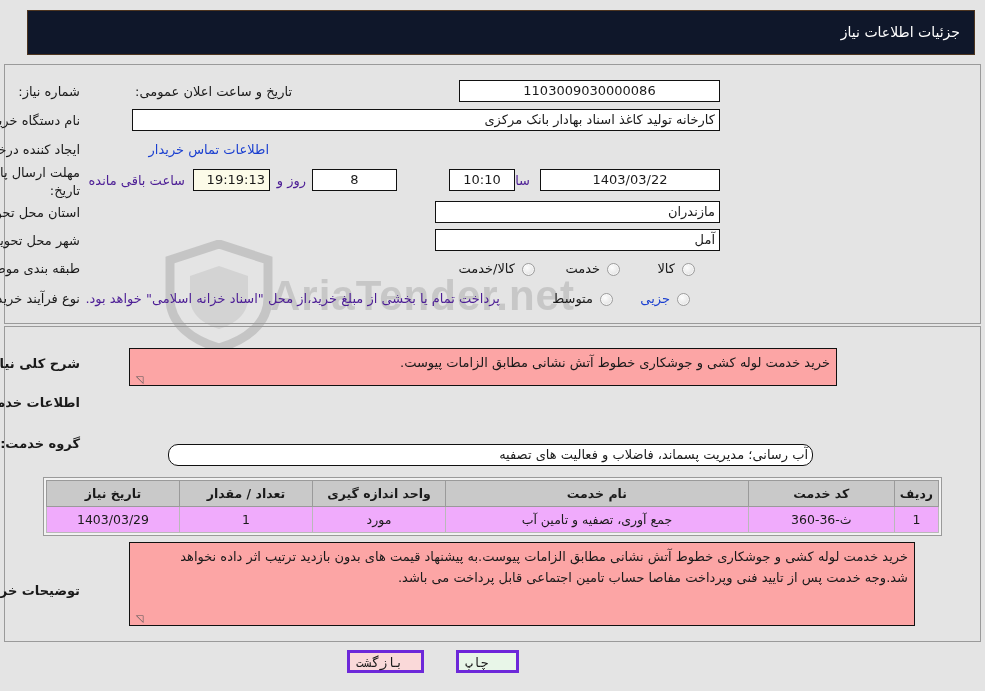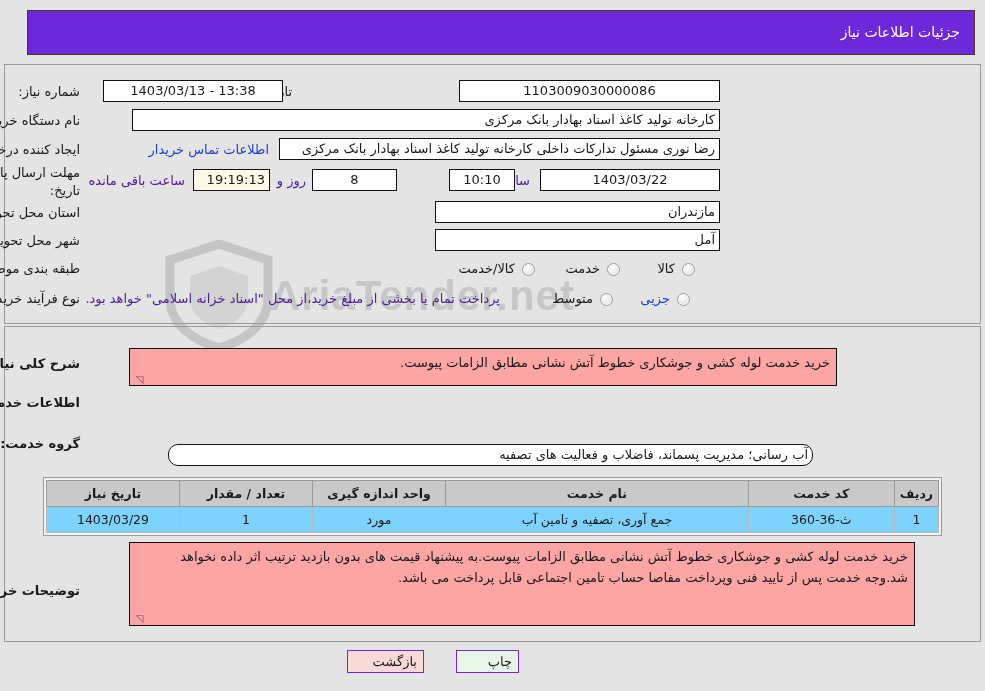--- a/index.html
+++ b/index.html
@@ -194,76 +194,74 @@
     border: 1px solid #9a9a9a;
     color: #1a1a1a;
     font-weight: bold;
     font-size: 12.5px;
     height: 26px;
     padding: 2px 5px;
     text-align: center;
     white-space: nowrap;
   }
   table.grid td {
-    background: #7dd3fc;
+    background: #f0abfc;
     border: 1px solid #b9b9b9;
     color: #1a1a1a;
     height: 26px;
     padding: 2px 5px;
     text-align: center;
     white-space: nowrap;
   }
 
   
   .btn {
     position: absolute;
-    border: 1px solid #6d28d9;
+    border: 3px solid #6d28d9;
     font-size: 13px;
     height: 23px;
     line-height: 21px;
-    text-align: right;
+    text-align: left;
     cursor: pointer;
     color: #1a1a1a;
     z-index: 5;
-    font-family: Liberation Serif, serif;
+    font-family: Liberation Mono, monospace;
     padding: 0 6px;
   }
   .btn-print { background: #e8f6e8; }
   .btn-back  { background: #fad9d9; }
 </style>
 </head>
 <body>
 
 <div id="page">
 
   <div class="watermark">
     <svg class="wm-shield" viewBox="0 0 118 112">
       <path d="M59 4 L108 20 L108 58 C108 84 86 100 59 108 C32 100 10 84 10 58 L10 20 Z" fill="none" stroke="rgba(125,125,125,0.30)" stroke-width="9"></path>
       <path d="M59 26 L88 36 L88 58 C88 74 75 84 59 89 C43 84 30 74 30 58 L30 36 Z" fill="rgba(125,125,125,0.16)"></path>
     </svg>
     <div class="wm-text">AriaTender.net</div>
   </div>
 
-  <div class="header" style="background: #6d28d9;">
+  <div class="header" style="background: #0f172a;">
     <div class="header-title">جزئیات اطلاعات نیاز</div>
   </div>
 
   <div class="panel panel-top"></div>
 
   <div class="lbl" style="right:905px; top:84px;">شماره نیاز:</div>
   <div class="fld fld-center" style="right:265px; top:80px; width:261px;">1103009030000086</div>
 
   <div class="lbl" style="right:693px; top:84px;">تاریخ و ساعت اعلان عمومی:</div>
-  <div class="fld fld-center" style="right:702px; top:80px; width:180px;">13:38 - 1403/03/13</div>
 
   <div class="lbl" style="right:905px; top:113px;">نام دستگاه خریدار:</div>
   <div class="fld" style="right:265px; top:109px; width:588px;">کارخانه تولید کاغذ اسناد بهادار بانک مرکزی</div>
 
   <div class="lbl" style="right:905px; top:142px;">ایجاد کننده درخواست:</div>
-  <div class="fld" style="right:265px; top:138px; width:441px;">رضا نوری مسئول تدارکات داخلی کارخانه تولید کاغذ اسناد بهادار بانک مرکزی</div>
   <a class="link" style="right: 716px; top: 142px; color: rgb(26, 63, 208);">اطلاعات تماس خریدار</a>
 
   <div class="lbl" style="right:905px; top:165px;">مهلت ارسال پاسخ: تا</div>
   <div class="lbl" style="right:905px; top:183px;">تاریخ:</div>
 
   <div class="fld fld-center" style="right:265px; top:169px; width:180px;">1403/03/22</div>
   <div class="plain" style="right:455px; top:173px;">ساعت</div>
   <div class="fld fld-center" style="right:470px; top:169px; width:66px;">10:10</div>
   <div class="fld fld-center" style="right:588px; top:169px; width:85px;">8</div>
   <div class="plain" style="right:679px; top:173px;">روز و</div>

